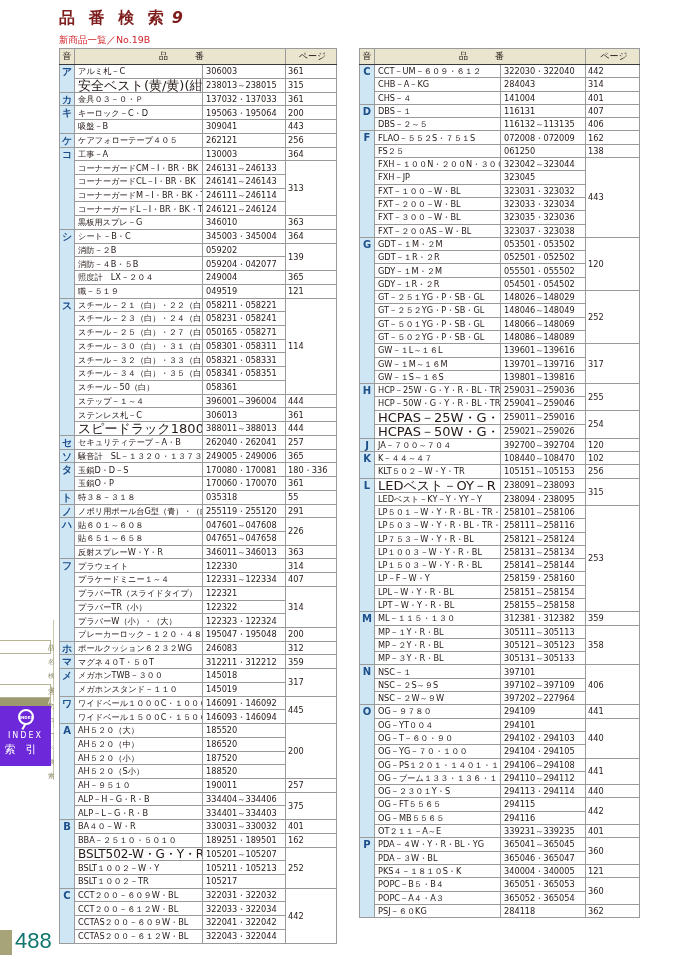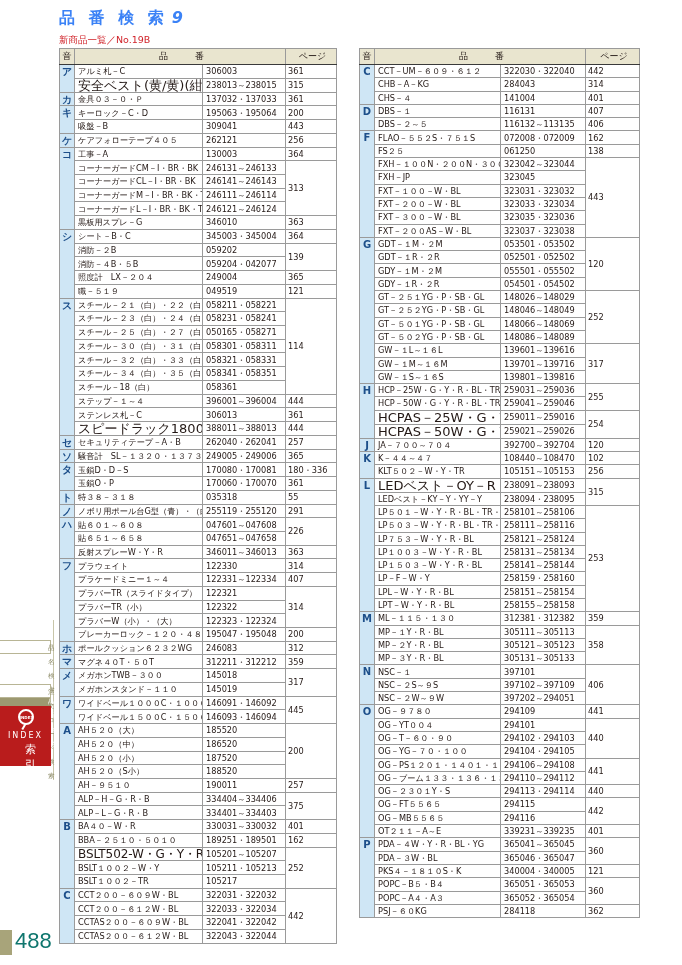--- a/index.html
+++ b/index.html
@@ -1,41 +1,41 @@
 <!DOCTYPE html>
 <html><head>
 <meta charset="utf-8">
 <style>
   * { box-sizing: border-box; margin: 0; padding: 0; }
   html, body { width: 682px; height: 965px; background: #ffffff; overflow: hidden; }
   body { position: relative; font-family: "DejaVu Sans", sans-serif; color: #231815; }
-  .title { position: absolute; left: 59px; top: 8px; font-size: 16px; font-weight: bold; color: #3b82f6; letter-spacing: 4px; font-family: "DejaVu Sans", sans-serif; }
+  .title { position: absolute; left: 59px; top: 8px; font-size: 16px; font-weight: bold; color: #7f1d1d; letter-spacing: 4px; font-family: "DejaVu Sans", sans-serif; }
   .title .num { font-style: italic; margin-left: 4px; }
   .subtitle { position: absolute; left: 59px; top: 34px; font-size: 9.5px; color: #d1232a; font-family: "DejaVu Sans", sans-serif; }
   .tbl { position: absolute; border: 1.5px solid #3a3a3a; border-collapse: collapse; table-layout: fixed; font-size: 8.2px; font-family: "DejaVu Sans", sans-serif; }
   .tbl td, .tbl th { border: 1px solid #9a9a9a; padding: 0 0 0 3px; white-space: nowrap; overflow: hidden; vertical-align: middle; line-height: 1; }
   .tbl th { background: #e9e5cf; font-weight: normal; height: 16px; text-align: center; font-size: 9px; border-bottom: 1.5px solid #3a3a3a; }
   .tbl th.onh { padding: 0; }
   .tbl td.kana { background: #cfe6f5; font-weight: bold; color: #1d4f8a; text-align: center; padding: 0; vertical-align: top; font-size: 10px; padding-top: 2px; border-top: 1.5px solid #7a7a7a; }
   .tbl tr.grp td { border-top: 1.5px solid #9a9a9a; }
   .tbl td.pg { padding-left: 2px; }
   .tbl td.code { letter-spacing: 0; }
   .tbl td.small { font-size: 12px; letter-spacing: -0.1px; }
   .tbl td.mid { font-size: 13px; }
   #left { left: 59px; top: 48px; width: 277px; }
   #right { left: 359px; top: 48px; width: 280px; }
   #left tr.r td { height: 13.72px; }
   #right tr.r td { height: 13.3px; }
   .sidebtn { position: absolute; left: 0; width: 51px; height: 14px; font-size: 6.5px; text-align: center; line-height: 14px; color: #8c8a66; border: 1px solid #b8b595; border-left: none; background: #fff; letter-spacing: 1px; padding-left: 48px; }
   .sidebtn.active { background: #9c9870; color: #ffffff; border-color: #9c9870; }
-  .indexbox { position: absolute; left: 0; top: 706px; width: 51px; height: 60px; background: #b91c1c; color: #fff; text-align: center; }
+  .indexbox { position: absolute; left: 0; top: 706px; width: 51px; height: 60px; background: #6d28d9; color: #fff; text-align: center; }
   .indexbox .ico { margin: 3px auto 0; width: 16px; height: 16px; border: 2px solid #fff; border-radius: 50%; position: relative; font-size: 5px; line-height: 12px; font-weight: bold; }
   .indexbox .ico:after { content: ""; position: absolute; width: 2px; height: 7px; background: #fff; left: 3px; top: 12px; transform: rotate(30deg); }
   .indexbox .lbl { font-size: 8px; letter-spacing: 2px; margin-top: 6px; }
-  .indexbox .lbl2 { font-size: 11px; letter-spacing: 10px; margin-top: 2px; padding-left: 20px; }
+  .indexbox .lbl2 { font-size: 11px; letter-spacing: 10px; margin-top: 2px; padding-left: 0; }
   .pagebar { position: absolute; left: 0; top: 930px; width: 12px; height: 25px; background: #a8a47a; }
   .pagenum { position: absolute; left: 15px; top: 928px; font-size: 22px; color: #0f766e; font-family: "Liberation Sans", sans-serif; }
   .divline { position: absolute; left: 53px; top: 620px; width: 1px; height: 160px; background: #c8c6aa; }
 </style>
 </head>
 <body>
 
 <div class="title"><span>品 番 検 索</span><span class="num">9</span></div>
 <div class="subtitle">新商品一覧／No.19B</div>
 
@@ -161,21 +161,21 @@
       </tr>
       <tr class="r">
         <td>スチール－３２（白）・３３（白）</td>
         <td class="code">058321・058331</td>
       </tr>
       <tr class="r">
         <td>スチール－３４（白）・３５（白）</td>
         <td class="code">058341・058351</td>
       </tr>
       <tr class="r">
-        <td>スチール－18（白）</td>
+        <td>スチール－50（白）</td>
         <td class="code">058361</td>
       </tr>
       <tr class="r">
         <td>ステップ－１～４</td>
         <td class="code">396001～396004</td>
         <td class="pg" rowspan="1">444</td>
       </tr>
       <tr class="r">
         <td>ステンレス札－C</td>
         <td class="code">306013</td>
@@ -603,21 +603,21 @@
         <td>NSC－１</td>
         <td class="code">397101</td>
         <td class="pg" rowspan="3">406</td>
       </tr>
       <tr class="r">
         <td>NSC－２S～９S</td>
         <td class="code">397102～397109</td>
       </tr>
       <tr class="r">
         <td>NSC－２W～９W</td>
-        <td class="code">397202～294051</td>
+        <td class="code">397202～227964</td>
       </tr>
       <tr class="r grp">
         <td class="kana" rowspan="10">O</td>
         <td>OG－９７８０</td>
         <td class="code">294109</td>
         <td class="pg" rowspan="1">441</td>
       </tr>
       <tr class="r">
         <td>OG－YT００４</td>
         <td class="code">294101</td>

